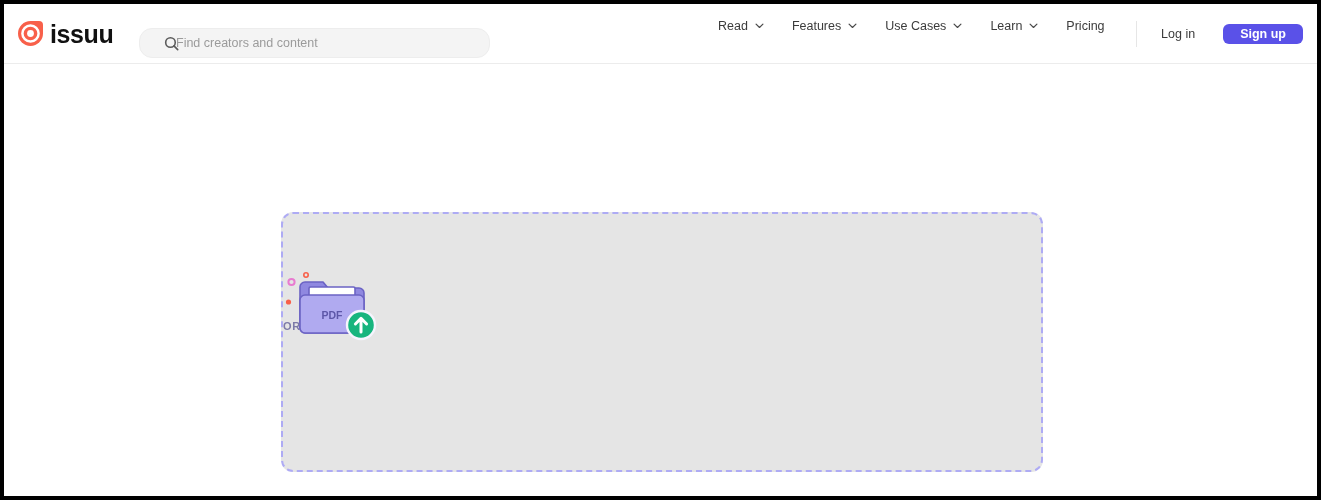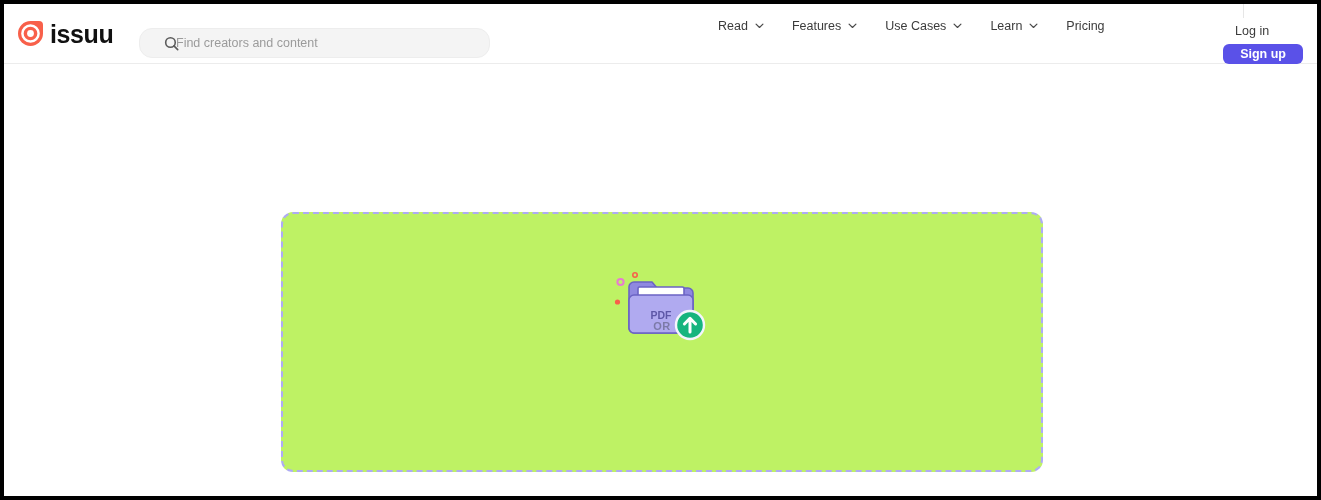--- a/index.html
+++ b/index.html
@@ -122,21 +122,20 @@
   }
 
   .hdr-right {
     position: absolute;
     right: 14px;
     top: 0;
     height: 60px;
     display: flex;
     align-items: center;
     gap: 0;
-    flex-direction: column;
   }
   .vdivider {
     width: 1px;
     height: 26px;
     background: #e6e6e6;
     margin-right: 18px;
   }
   .login-link {
     font-size: 12.5px;
     color: #3b3b3b;
@@ -173,26 +172,25 @@
     margin: 0;
   }
 
   .dropzone {
     position: absolute;
     left: 277px;
     top: 208px;
     width: 762px;
     height: 260px;
     box-sizing: border-box;
-    background: #bef264;
+    background: #e5e5e5;
     border: 2px dashed #aeabf4;
     border-radius: 12px;
     display: flex;
     flex-direction: column;
-    align-items: center;
     justify-content: flex-start;
   }
 
   .folder-art {
     width: 100px;
     height: 80px;
     margin-top: 26px;
     display: block;
   }
 

